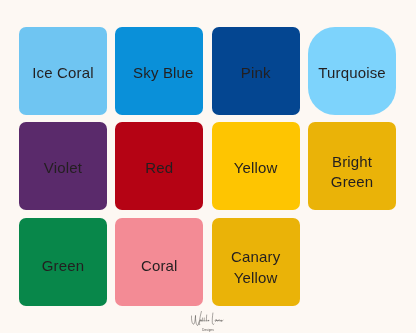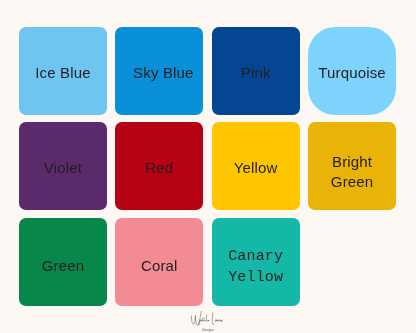--- a/index.html
+++ b/index.html
@@ -55,21 +55,21 @@
     will-change:opacity;
   }
 </style>
 </head>
 <body>
 
 <div id="page">
   <div id="grid">
       <div class="swatch r1 one" style="background: rgb(111, 197, 242);">
         <span class="swatch-label">
-          <span class="swatch-label-line">Ice Blue</span>
+          <span class="swatch-label-line">Ice Coral</span>
         </span>
       </div>
       <div class="swatch r1 one" style="background: rgb(10, 144, 217); padding-left: 8px;">
         <span class="swatch-label">
           <span class="swatch-label-line">Sky Blue</span>
         </span>
       </div>
       <div class="swatch r1 one" style="background: rgb(4, 70, 145);">
         <span class="swatch-label">
           <span class="swatch-label-line">Pink</span>
@@ -104,21 +104,21 @@
       <div class="swatch r3 one" style="background: rgb(8, 135, 74);">
         <span class="swatch-label">
           <span class="swatch-label-line">Green</span>
         </span>
       </div>
       <div class="swatch r3 one" style="background: rgb(243, 139, 149);">
         <span class="swatch-label">
           <span class="swatch-label-line">Coral</span>
         </span>
       </div>
-      <div class="swatch r3 two" style="background: #14b8a6; font-family: Liberation Mono, monospace;">
+      <div class="swatch r3 two" style="background: #eab308;">
         <span class="swatch-label">
           <span class="swatch-label-line">Canary</span>
           <span class="swatch-label-line">Yellow</span>
         </span>
       </div>
     </div>
   <div id="logo">
     <svg id="wordmark" width="33.4" height="15.2" viewBox="0 0 334 152" aria-label="Wattle Lane">
       <g fill="none" stroke="#2b2825" stroke-width="4.1" stroke-linecap="round" stroke-linejoin="round">
         <path d="M5 50 C3 84 8 118 20 130 C31 140 38 116 41 88 C43 68 44 56 45 48"></path>

